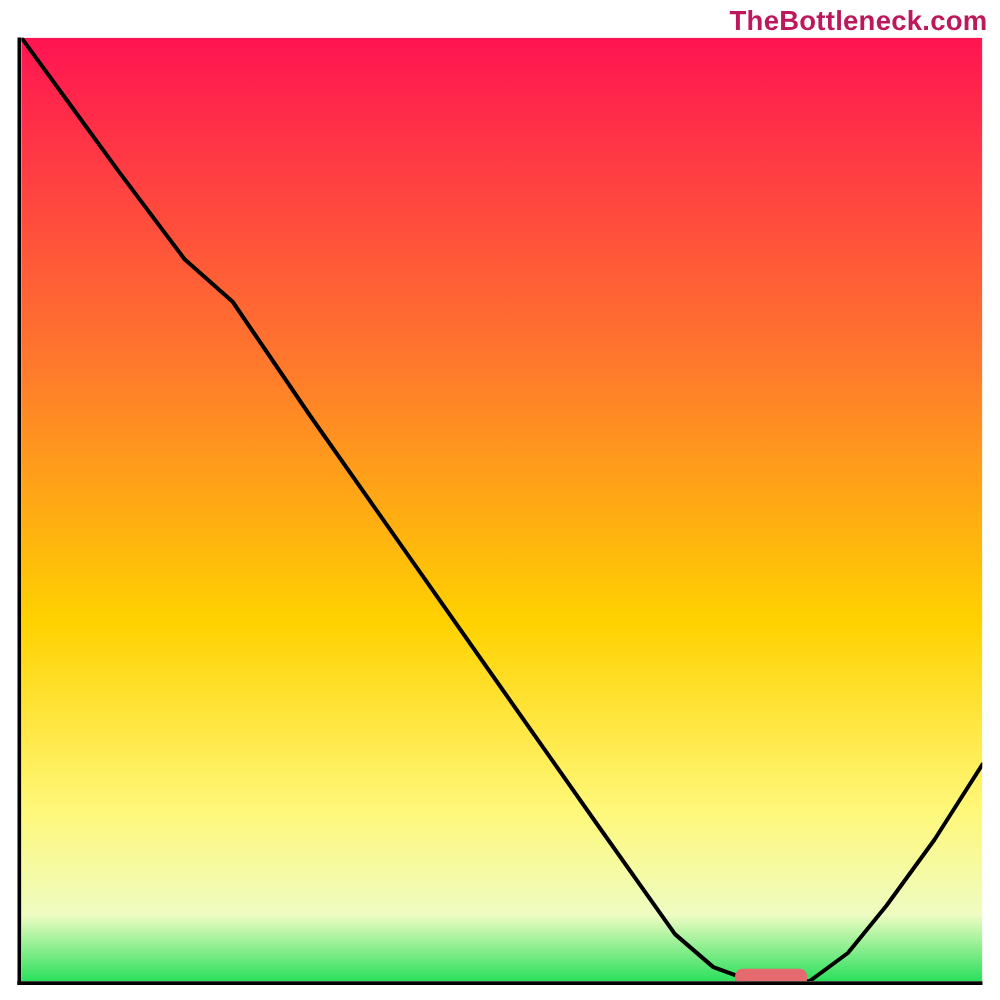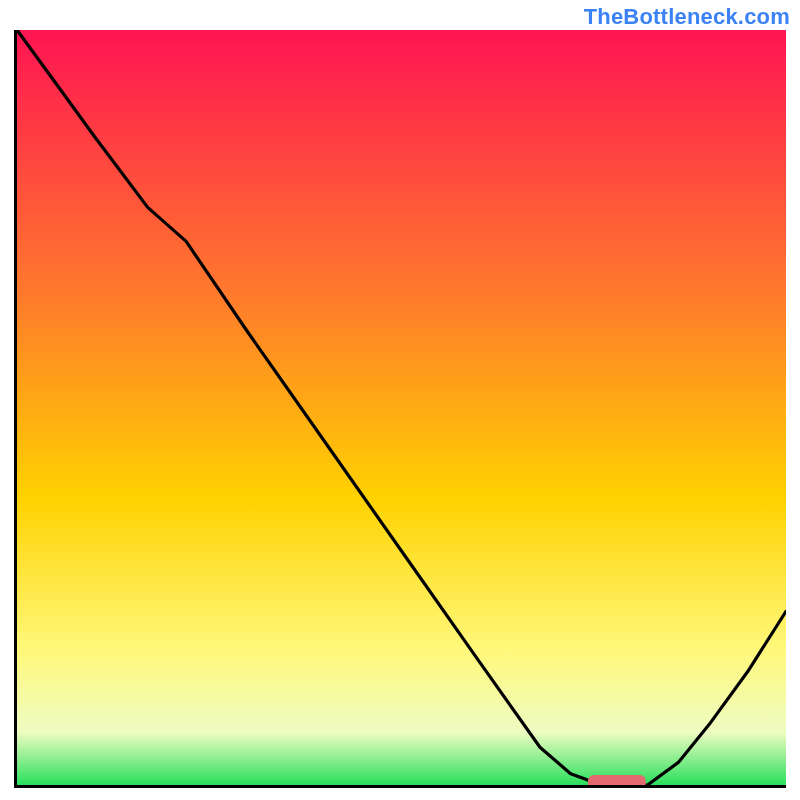--- a/index.html
+++ b/index.html
@@ -15,21 +15,21 @@
     position: relative;
     width: 800px;
     height: 800px;
   }
   .watermark {
     position: absolute;
     top: 4px;
     right: 10px;
     font-size: 22px;
     font-weight: 600;
-    color: #3b82f6;
+    color: #be185d;
     letter-spacing: 0.2px;
     z-index: 10;
   }
   .plot-frame {
     position: absolute;
     left: 14px;
     top: 30px;
     width: 772px;
     height: 758px;
     border-left: 3px solid #000;

